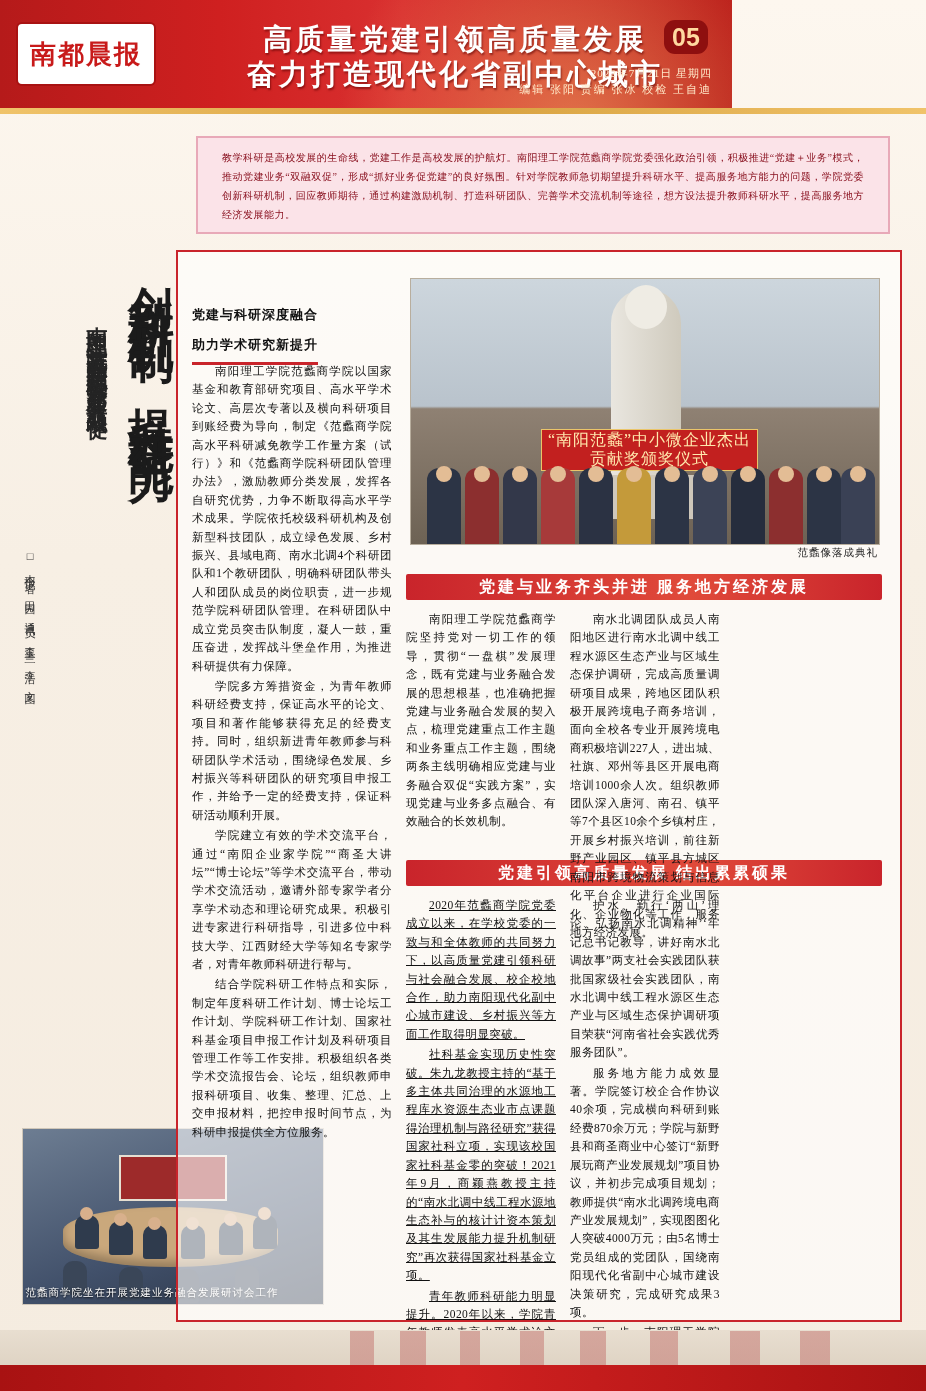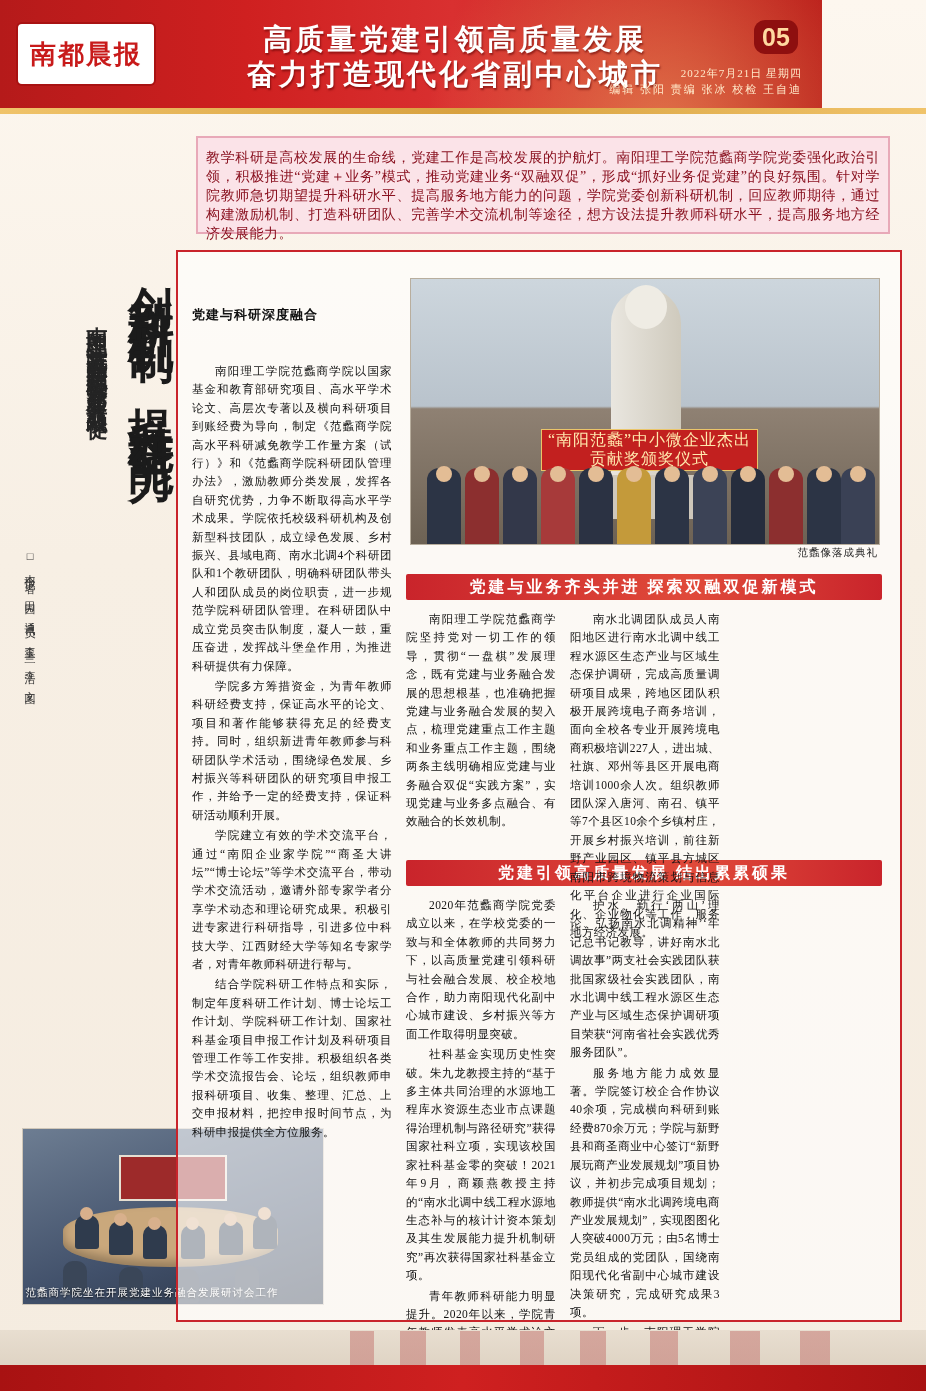--- a/index.html
+++ b/index.html
@@ -10,21 +10,21 @@
     overflow:hidden;
     position:relative;
   }
   .page{
     position:absolute;inset:0;
     background:
       linear-gradient(180deg,#fdf7ef 0%,#f7efe4 40%,#f5ece0 100%);
   }
   
   .masthead{
-    position:absolute;left:0;top:0;width:822px;height:108px;
+    position:absolute;left:0;top:0;width:732px;height:108px;
     background:linear-gradient(90deg,#b51a1a 0%,#cf2020 30%,#d93030 55%,#b81717 100%);
     overflow:hidden;
   }
   .masthead:before{
     content:"";position:absolute;right:0;top:0;width:520px;height:108px;
     background:radial-gradient(circle at 70% 120%, rgba(255,210,120,.45), rgba(255,255,255,0) 62%);
   }
   .mast-logo{
     position:absolute;left:18px;top:24px;width:130px;height:54px;
     background:#fff;border:3px solid #fff;border-radius:4px;
@@ -57,22 +57,22 @@
     color:#ffe9c9;font-size:11px;letter-spacing:2px;
   }
   .mast-rule{
     position:absolute;left:0;top:108px;width:926px;height:6px;
     background:linear-gradient(90deg,#f0c36a,#d8a13f 50%,#f0c36a);
   }
   
   .abstract{
     position:absolute;left:196px;top:136px;width:694px;height:98px;
     background:#fbe3e8;border:2px solid #e8a9b8;
-    padding:10px 8px;box-sizing:border-box;
-    color:#8a1220;font-size:14px;line-height:19px;
+    padding:10px 24px;box-sizing:border-box;
+    color:#8a1220;font-size:10px;line-height:19px;
     text-align:justify;letter-spacing:.5px;
   }
   
   .left-col{
     position:absolute;left:28px;top:250px;width:160px;height:850px;
   }
   .v-title{
     position:absolute;right:6px;top:0;
     writing-mode:vertical-rl;text-orientation:upright;
     font-size:46px;font-weight:bold;color:#1b1b1b;
@@ -177,21 +177,21 @@
   .bar.b2{left:406px;top:860px;width:476px;}
   
   .col{
     position:absolute;font-size:11.5px;line-height:18.4px;color:#111;
     text-align:justify;letter-spacing:.4px;text-indent:2em;
   }
   .col p{margin:0 0 2px 0;}
   .c1{left:192px;top:362px;width:200px;height:940px;}
   .c2{left:406px;top:610px;width:150px;height:694px;}
   .c3{left:570px;top:610px;width:150px;height:240px;}
-  .c5{left:406px;top:896px;width:150px;height:406px;}
+  .c5{left:406px;top:896px;width:150px;height:406px;text-decoration:underline;}
   .c6{left:570px;top:896px;width:150px;height:406px;}
   
   .bottom-strip{
     position:absolute;left:0;top:1330px;width:926px;height:61px;
     background:linear-gradient(180deg,#e8ded0,#d8ccbb);
   }
   .bottom-strip:after{
     content:"";position:absolute;left:0;bottom:0;width:926px;height:26px;
     background:linear-gradient(90deg,#a81212,#cf2020 50%,#a81212);
   }
@@ -252,20 +252,21 @@
     <div class="person" style="left:96px;top:138px;background:#3a4658"></div>
     <div class="person" style="left:152px;top:140px;background:#3a4658"></div>
     <div class="person" style="left:212px;top:136px;background:#3a4658"></div>
   </div>
   <div class="cap-bl">范蠡商学院坐在开展党建业务融合发展研讨会工作</div>
 
   <div class="frame"></div>
 
   <div class="sub-head">
     <div class="sh1">党建与科研深度融合</div>
+    <div class="sh2">助力学术研究新提升</div>
   </div>
 
   <div class="photo-top">
     <div class="statue"></div>
     <div class="pedestal"></div>
     <div class="banner-red">“南阳范蠡”中小微企业杰出贡献奖颁奖仪式</div>
     <div class="crowd">
       <div class="fig" style="left:16px;background:#2c3445">
           <span class="hd"></span>
         </div>
@@ -299,21 +300,21 @@
       <div class="fig" style="left:396px;background:#2c3445">
           <span class="hd"></span>
         </div>
       <div class="fig" style="left:430px;background:#3a4155">
           <span class="hd"></span>
         </div>
     </div>
   </div>
   <div class="cap-top">范蠡像落成典礼</div>
 
-  <div class="bar b1">党建与业务齐头并进 探索双融双促新模式</div>
+  <div class="bar b1">党建与业务齐头并进 服务地方经济发展</div>
   <div class="bar b2">党建引领高质量发展 结出累累硕果</div>
 
   <div class="col c1">
     <p>南阳理工学院范蠡商学院以国家基金和教育部研究项目、高水平学术论文、高层次专著以及横向科研项目到账经费为导向，制定《范蠡商学院高水平科研减免教学工作量方案（试行）》和《范蠡商学院科研团队管理办法》，激励教师分类发展，发挥各自研究优势，力争不断取得高水平学术成果。学院依托校级科研机构及创新型科技团队，成立绿色发展、乡村振兴、县域电商、南水北调4个科研团队和1个教研团队，明确科研团队带头人和团队成员的岗位职责，进一步规范学院科研团队管理。在科研团队中成立党员突击队制度，凝人一鼓，重压奋进，发挥战斗堡垒作用，为推进科研提供有力保障。</p>
     <p>学院多方筹措资金，为青年教师科研经费支持，保证高水平的论文、项目和著作能够获得充足的经费支持。同时，组织新进青年教师参与科研团队学术活动，围绕绿色发展、乡村振兴等科研团队的研究项目申报工作，并给予一定的经费支持，保证科研活动顺利开展。</p>
     <p>学院建立有效的学术交流平台，通过“南阳企业家学院”“商圣大讲坛”“博士论坛”等学术交流平台，带动学术交流活动，邀请外部专家学者分享学术动态和理论研究成果。积极引进专家进行科研指导，引进多位中科技大学、江西财经大学等知名专家学者，对青年教师科研进行帮与。</p>
     <p>结合学院科研工作特点和实际，制定年度科研工作计划、博士论坛工作计划、学院科研工作计划、国家社科基金项目申报工作计划及科研项目管理工作等工作安排。积极组织各类学术交流报告会、论坛，组织教师申报科研项目、收集、整理、汇总、上交申报材料，把控申报时间节点，为科研申报提供全方位服务。</p>
   </div>
 
   <div class="col c2">

